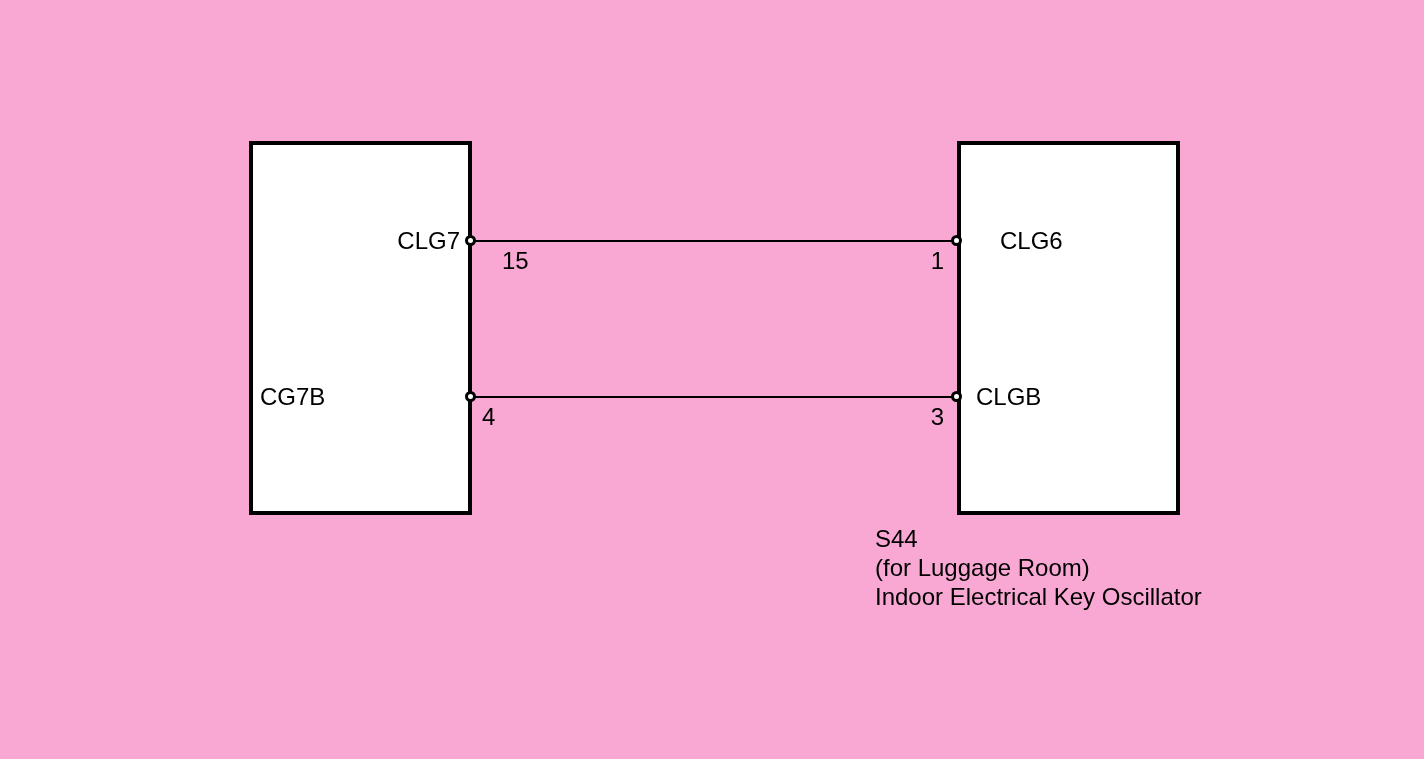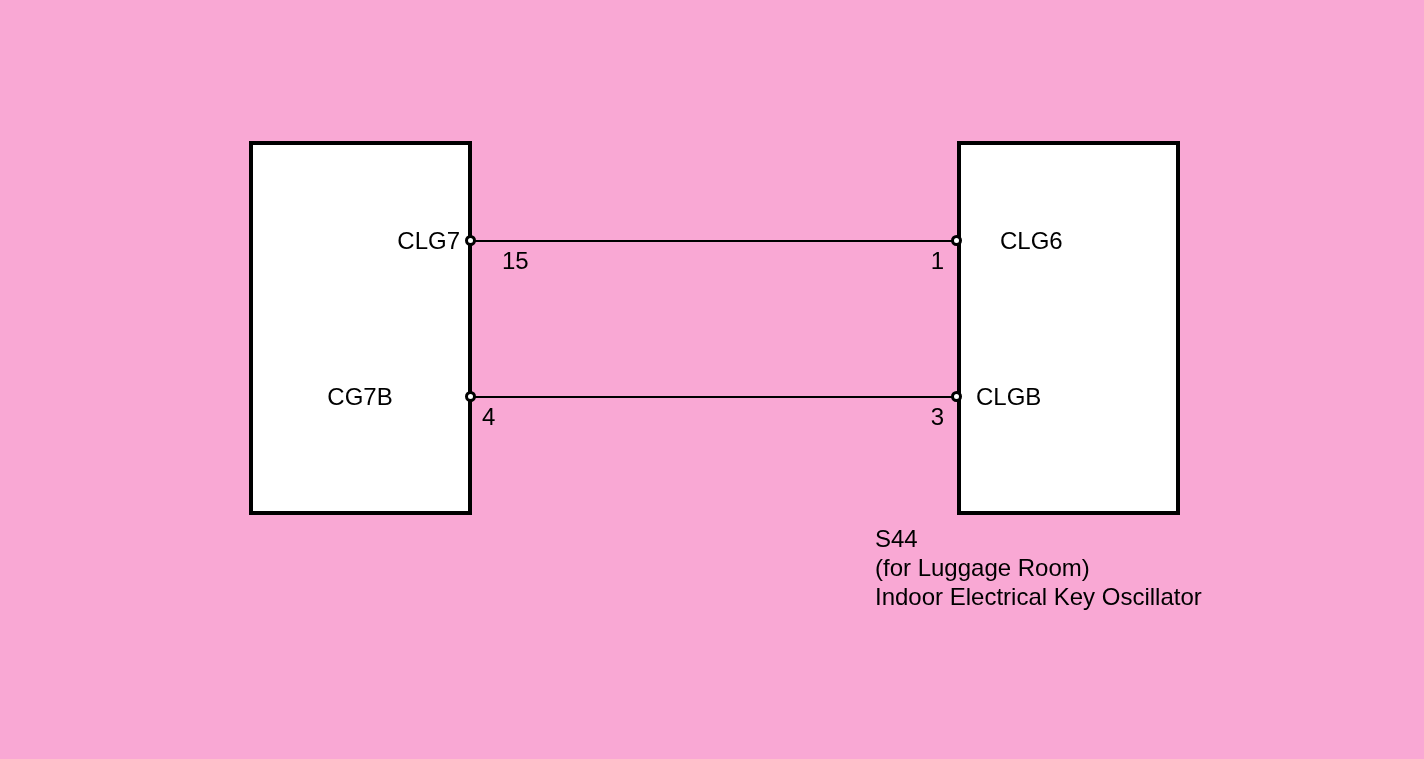--- a/index.html
+++ b/index.html
@@ -55,21 +55,21 @@
   #terminal-r-3  { left: 951px; top: 391px; }
 
   
   .signal-label {
     position: absolute;
     font-size: 24px;
     line-height: 24px;
     white-space: nowrap;
   }
   #label-clg7 { left: 260px; top: 229px; width: 200px; text-align: right; }
-  #label-cg7b { left: 260px; top: 385px; width: 200px; text-align: center; }
+  #label-cg7b { left: 260px; top: 385px; width: 200px; text-align: left; }
   #label-clg6 { left: 976px; top: 229px; margin-left: 24px; }
   #label-clgb { left: 976px; top: 385px; }
 
   
   .pin-number {
     position: absolute;
     font-size: 24px;
     line-height: 24px;
     white-space: nowrap;
   }

